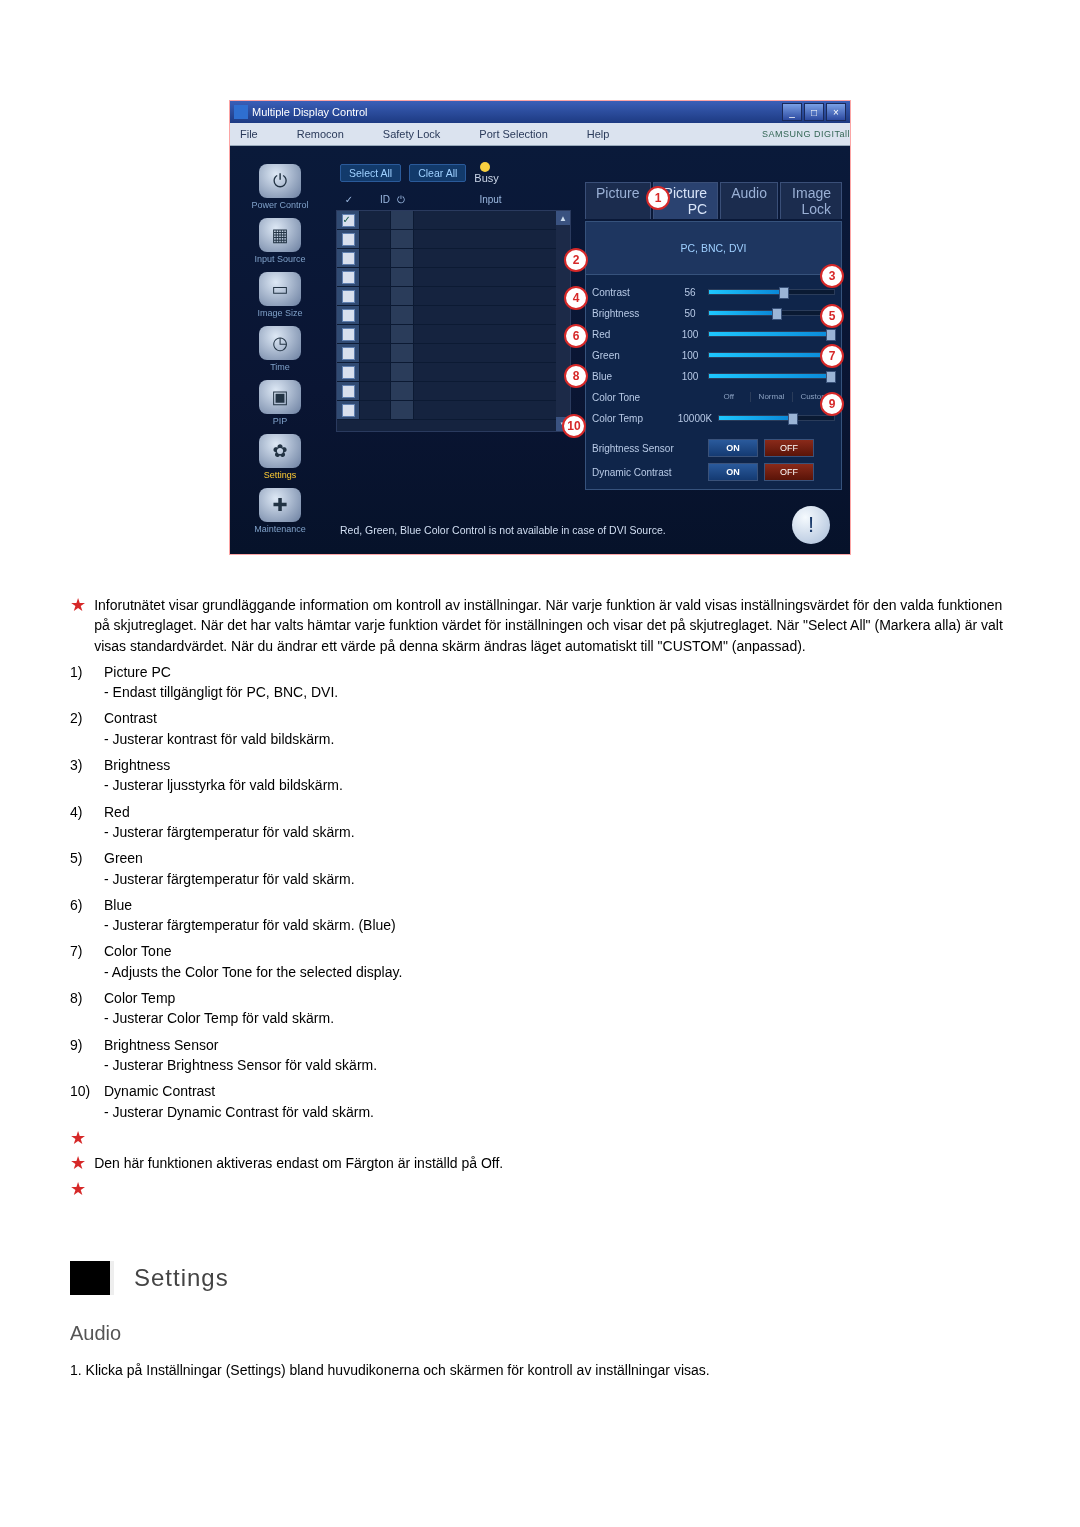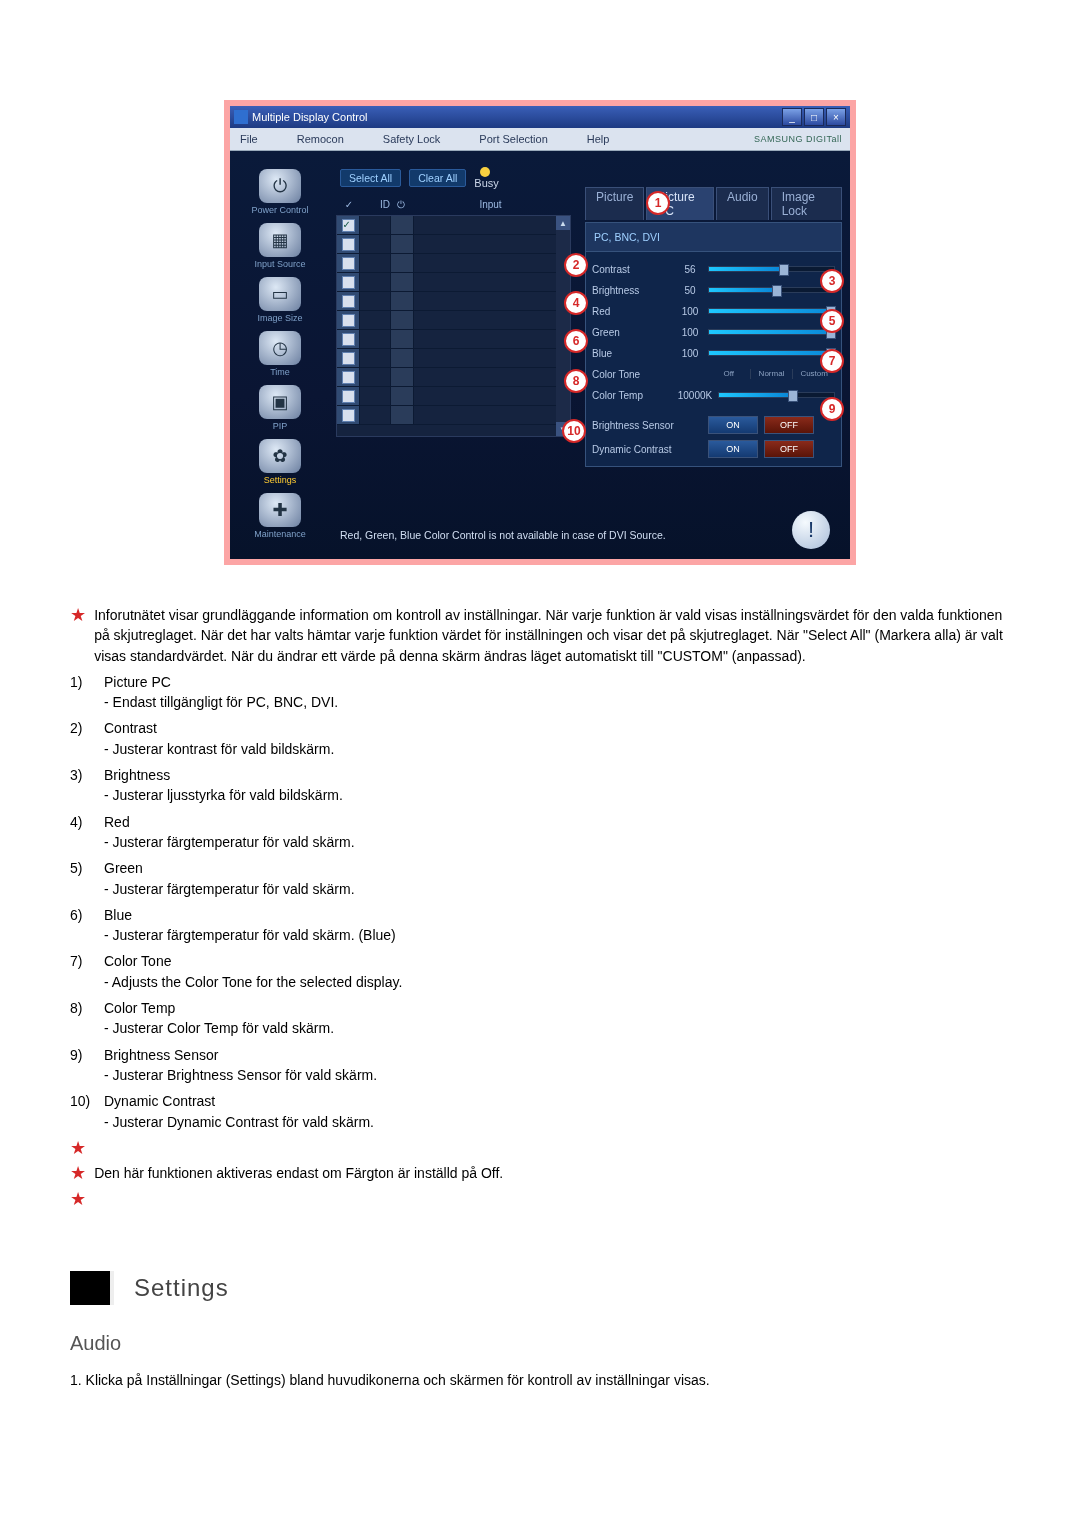--- a/index.html
+++ b/index.html
@@ -9,21 +9,21 @@
     color: #000;
     width: 1080px;
   }
   .page {
     padding: 60px 70px 60px 70px;
   }
   
   .app-window {
     width: 620px;
     margin: 40px auto 40px auto;
-    border: 6px solid #fca5a5;
+    border: 1px solid #fca5a5;
     background: #fef9c3;
     color: #cbd6e8;
     font-size: 11px;
     position: relative;
     font-family: Tahoma, Arial, sans-serif;
   }
   .titlebar {
     height: 22px;
     background: linear-gradient(#3a5fb8, #1d3a82);
     display: flex;
@@ -50,21 +50,21 @@
   .menubar {
     height: 22px;
     background: #dbe3ef;
     display:flex; align-items:center;
     color:#2a3a5a;
     font-size:11px;
     border-bottom:1px solid #9ab;
     gap:19px;
   }
   .menubar .menu-item { padding: 0 10px; }
-  .menubar .brand { margin-left:auto; padding-right:8px; font-size:9px; color:#365; letter-spacing:0.5px;}
+  .menubar .brand { margin-left:auto; padding-right:0; font-size:9px; color:#365; letter-spacing:0.5px;}
   .client {
     display:flex;
     background: linear-gradient(#0a1a3a, #0a1533 60%, #06122a);
     min-height:330px;
     position:relative;
     padding-bottom:10px;
   }
   
   .sidebar {
     width: 100px;
@@ -124,25 +124,25 @@
   .scroll-arrow{height:14px;background:#3a5280;display:flex;align-items:center;justify-content:center;color:#cde;font-size:8px;}
   .scroll-track{flex:1;}
   
   .rightpanel{
     flex:1;
     padding:36px 8px 8px 8px;
     position:relative;
   }
   .tabs{display:flex;gap:2px;margin-bottom:2px;}
   .tab{
-    padding:2px 10px;background:#1b2c4e;color:#9ab0d5;border:1px solid #3a4f78;border-bottom:none;font-size:12px;
+    padding:2px 10px;background:#1b2c4e;color:#9ab0d5;border:1px solid #3a4f78;border-bottom:none;font-size:14px;text-align:right;
   }
   .tab.active{background:#2a4270;color:#d8e4f8;}
   .subheader{
-    background:#1e3660;color:#9fd0ff;padding:8px;font-size:10.5px;border:1px solid #36527c;
+    background:#1e3660;text-align:center;color:#9fd0ff;padding:20px;font-size:10.5px;border:1px solid #36527c;
   }
   .panel-body{
     border:1px solid #36527c;border-top:none;padding:6px 6px;background:#0f254a;
   }
   .setting-row{
     display:flex;align-items:center;height:20px;margin:1px 0;font-size:10px;
   }
   .set-label{width:80px;color:#b8cae6;}
   .set-val{width:36px;color:#b8cae6;text-align:center;}
   .slider-track{flex:1;height:4px;background:#0a1a33;position:relative;border:1px solid #2a3c5a;}
@@ -150,21 +150,21 @@
   .slider-thumb{position:absolute;top:-3px;width:8px;height:10px;background:#9ab4d6;border:1px solid #3a527a;}
   .ct-track{flex:1;height:10px;position:relative;display:flex;font-size:8px;color:#8aa0c0;}
   .ct-seg{flex:1;text-align:center;border-right:1px solid #2a3c5a;}
   .toggle-row{display:flex;align-items:center;height:22px;margin-top:2px;font-size:10px;}
   .tg-label{width:110px;color:#b8cae6;}
   .tg-btn{
     width:48px;height:16px;margin-left:6px;
     display:flex;align-items:center;justify-content:center;
     font-size:9px;border:1px solid #3a527a;
   }
-  .tg-on{background:linear-gradient(#2a5a9c,#143a72);color:#fff;}
+  .tg-on{background:linear-gradient(#2a5a9c,#143a72);color:#fff;font-weight:bold;}
   .tg-off{background:linear-gradient(#8a2a1a,#5a1408);color:#fff;}
   .footer-note{
     position:absolute;left:110px;bottom:18px;right:100px;
     color:#d2dff3;font-size:10.5px;
   }
   .footer-exclaim{
     position:absolute;right:20px;bottom:10px;width:38px;height:38px;border-radius:50%;
     background:radial-gradient(circle at 35% 30%, #f5fafe, #a8bcd8);
     display:flex;align-items:center;justify-content:center;color:#1a3a6a;font-size:22px;
   }

